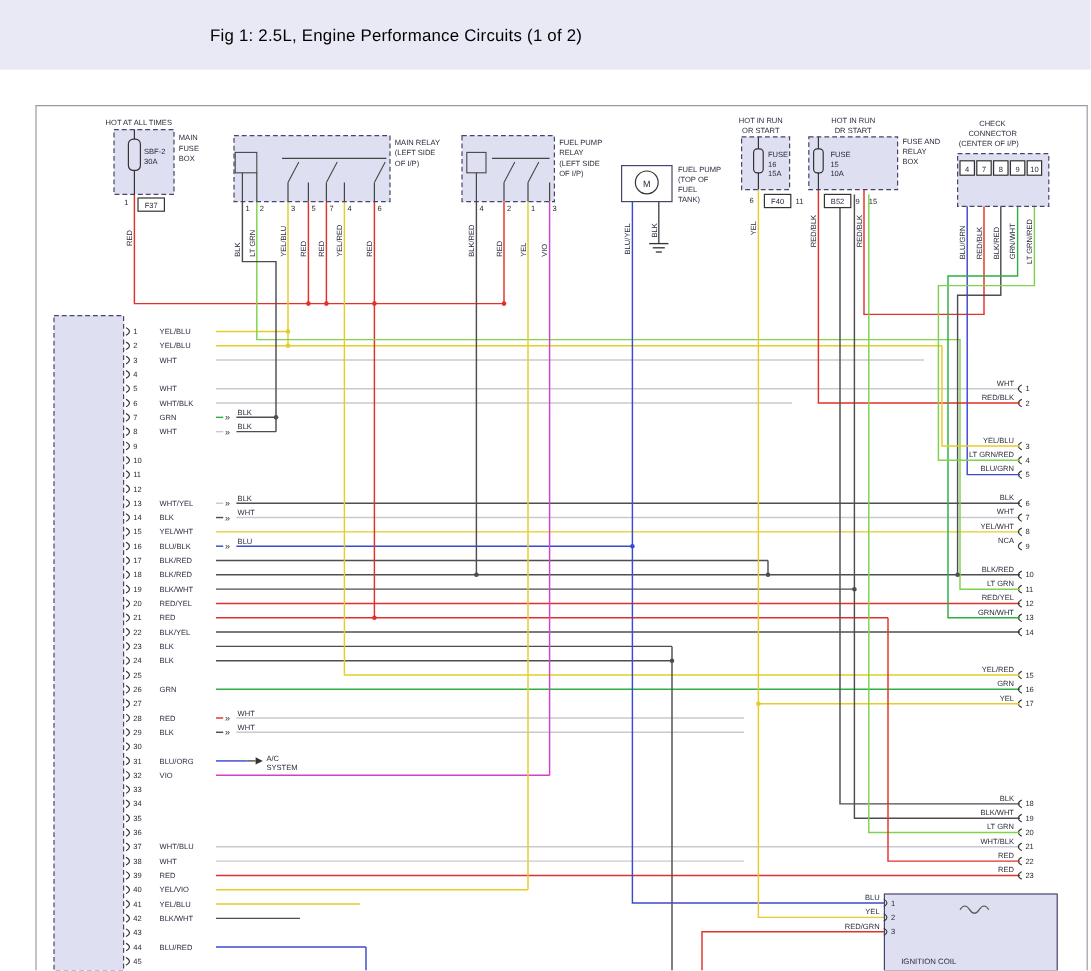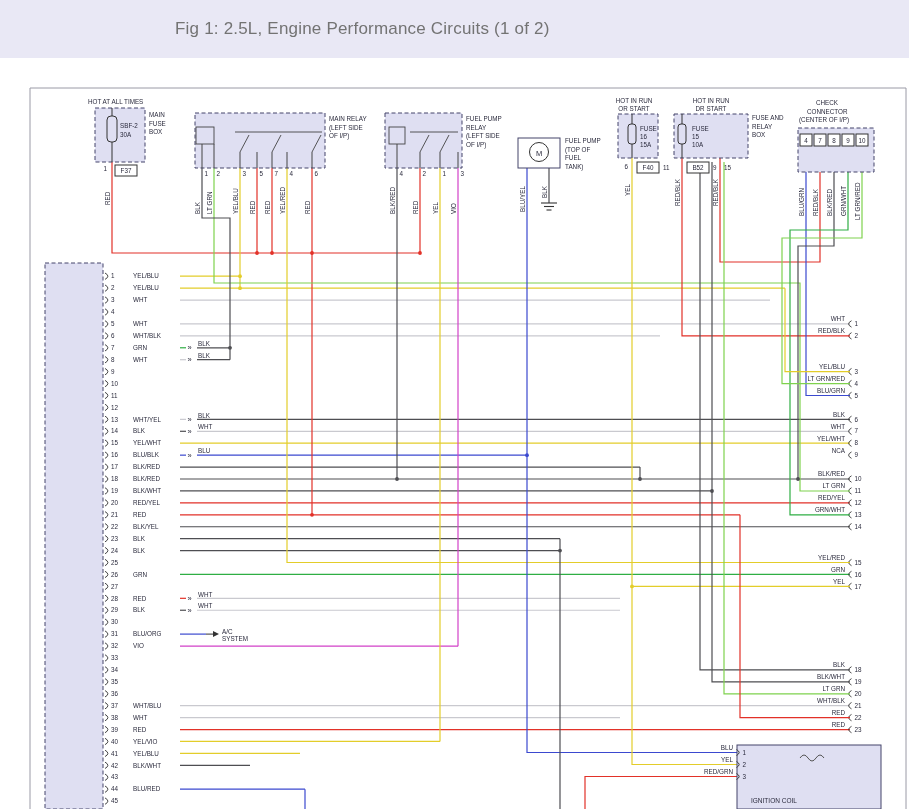--- a/index.html
+++ b/index.html
@@ -1,20 +1,20 @@
 <!DOCTYPE html>
 <html><head>
 <meta charset="utf-8">
 <style>
   html,body{margin:0;padding:0;background:#ffffff;}
   .page{position:relative;width:909px;height:809px;background:#fff;overflow:hidden;
         font-family:"Liberation Sans",sans-serif;}
   .header{position:absolute;top:0;left:0;width:909px;height:58px;background:#e9e8f5;
           display:flex;align-items:center;}
-  .header .title{margin-left:175px;font-size:17px;color:#737373;letter-spacing:.2px;}
+  .header .title{margin-left:175px;font-size:14px;color:#000000;letter-spacing:.2px;}
   svg{position:absolute;top:0;left:0;}
   svg text{font-family:"Liberation Sans",sans-serif;}
 </style>
 </head>
 <body>
 
 <div class="page">
   <div class="header">
     <span class="title">Fig 1: 2.5L, Engine Performance Circuits (1 of 2)</span>
   </div>

